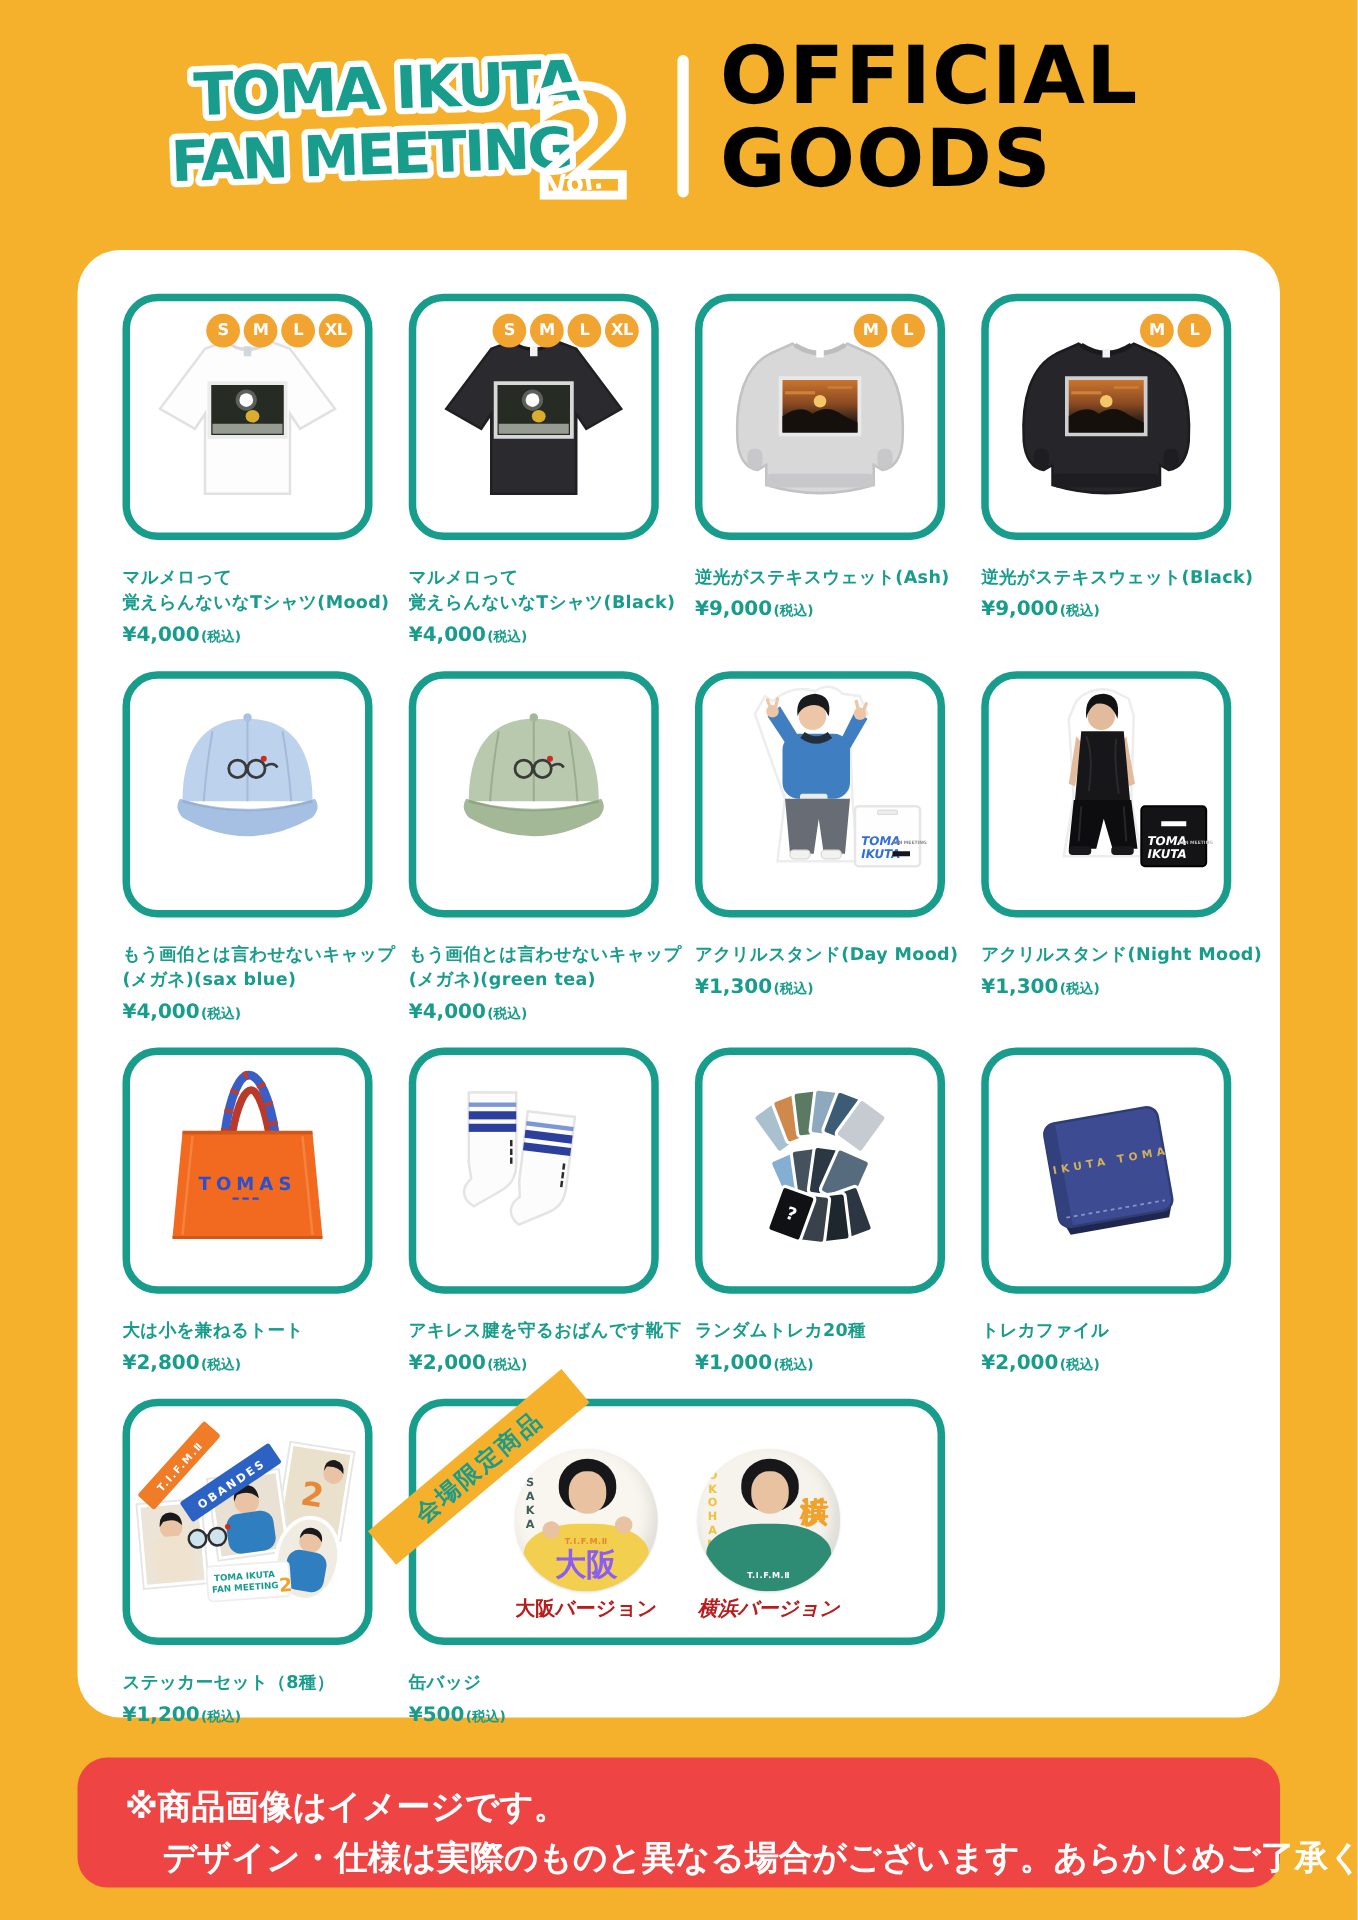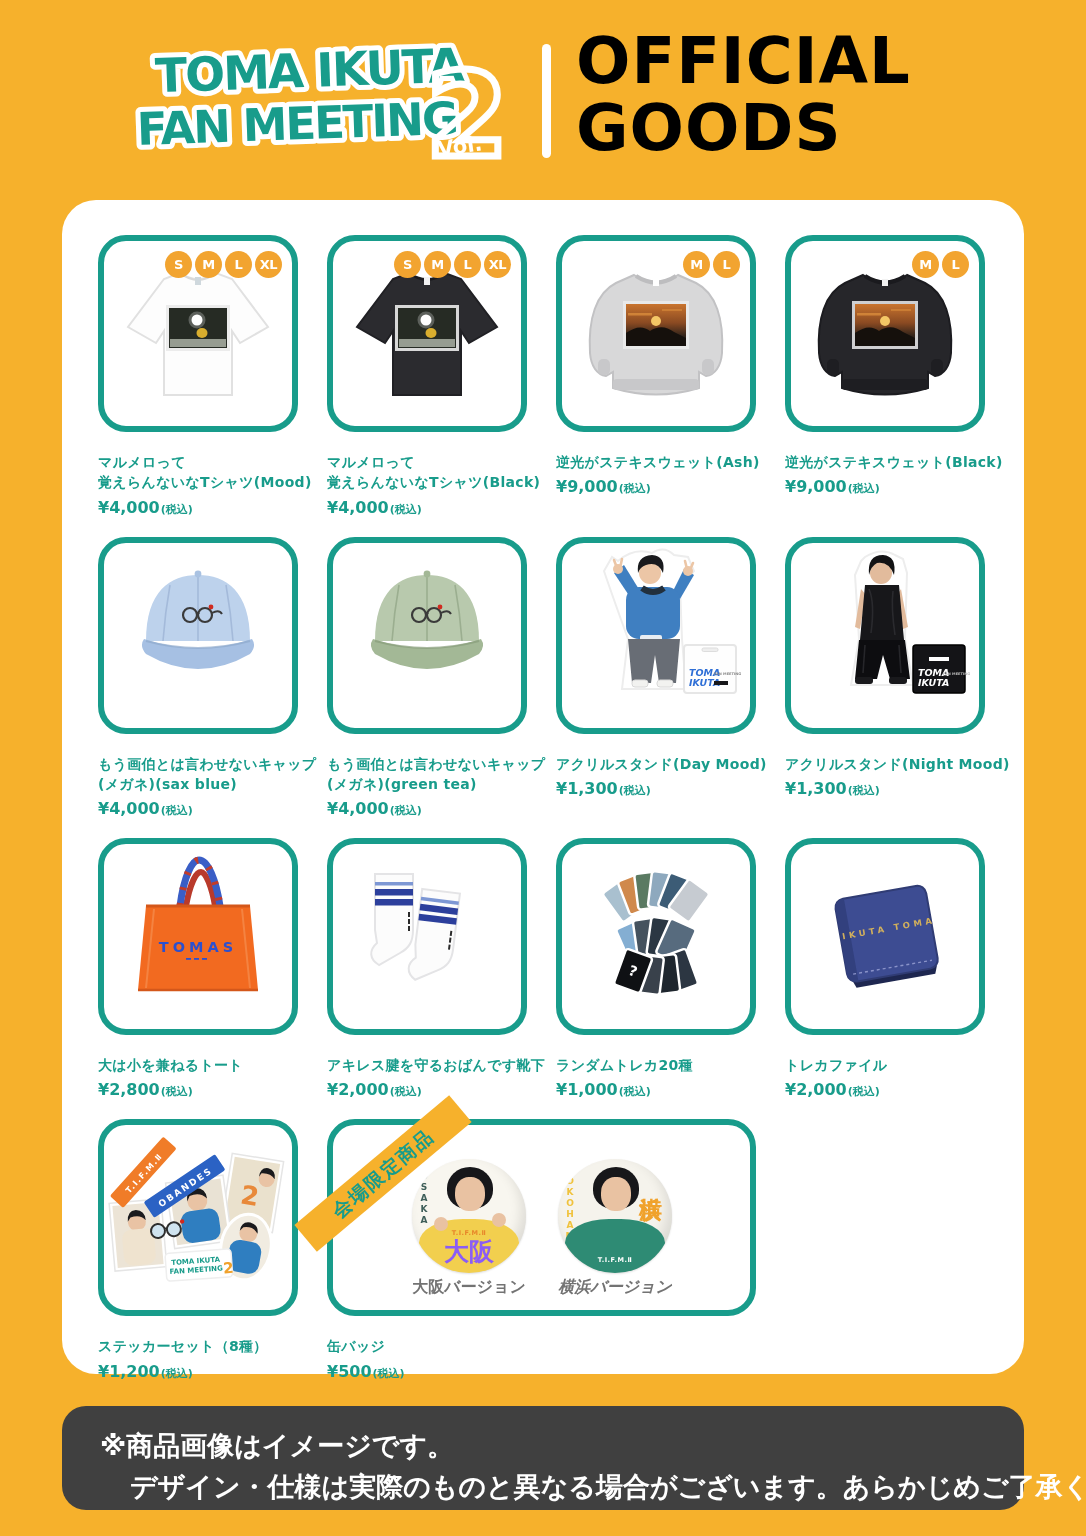--- a/index.html
+++ b/index.html
@@ -46,25 +46,25 @@
   .b-yokohama .b-shirt { background:#2e8b74; }
   .b-fist { position:absolute; width:14px; height:14px; border-radius:50%; background:#e9c2a2; }
   .b-fist.l { left:22px; top:58px; } .b-fist.r { left:80px; top:54px; }
   .b-city-en { position:absolute; left:7px; top:12px; writing-mode:vertical-rl; text-orientation:upright; font-size:9px; font-weight:bold; color:#3f5f5a; letter-spacing:1px; }
   .b-yokohama .b-city-en { color:#f0c23c; top:6px; }
   .b-tifm { position:absolute; font-size:6.5px; font-weight:bold; width:100%; text-align:center; letter-spacing:0.5px; }
   .b-osaka .b-tifm { color:#e8872a; bottom:36px; }
   .b-yokohama .b-tifm { color:#fff; bottom:9px; }
   .b-kanji-h { position:absolute; bottom:5px; width:100%; text-align:center; font-size:25px; font-weight:bold; color:#8b5cf6; }
   .b-kanji-v { position:absolute; right:5px; top:20px; writing-mode:vertical-rl; font-size:23px; font-weight:bold; color:#f0a22c; }
-  .badge-cap { position:absolute; top:152px; width:114px; text-align:center; color:#737373; font-weight:bold; font-size:16px; white-space:nowrap; }
+  .badge-cap { position:absolute; top:152px; width:114px; text-align:center; color:#b91c1c; font-weight:bold; font-size:16px; white-space:nowrap; }
   .badge-cap.c1 { left:79px; } .badge-cap.c2 { left:225px;font-style:italic; }
 
   
-  .footer { position:absolute; left:62px; top:1406px; width:962px; height:104px; background:#404040; border-radius:24px; color:#fff; font-weight:bold; font-size:27px; padding:20px 0 0 38px; line-height:1.5; }
+  .footer { position:absolute; left:62px; top:1406px; width:962px; height:104px; background:#ef4444; border-radius:24px; color:#fff; font-weight:bold; font-size:27px; padding:20px 0 0 38px; line-height:1.5; }
   .footer .l2 { padding-left:30px; white-space:nowrap; }
 </style>
 </head>
 <body>
 
 <svg class="logo-svg" width="440" height="155" viewBox="0 0 440 155">
   <g transform="rotate(-2 210 75)">
     <text x="30" y="62" font-size="47" class="logo-txt">TOMA IKUTA</text>
     <text x="10" y="114" font-size="45" class="logo-txt">FAN MEETING</text>
   </g>

